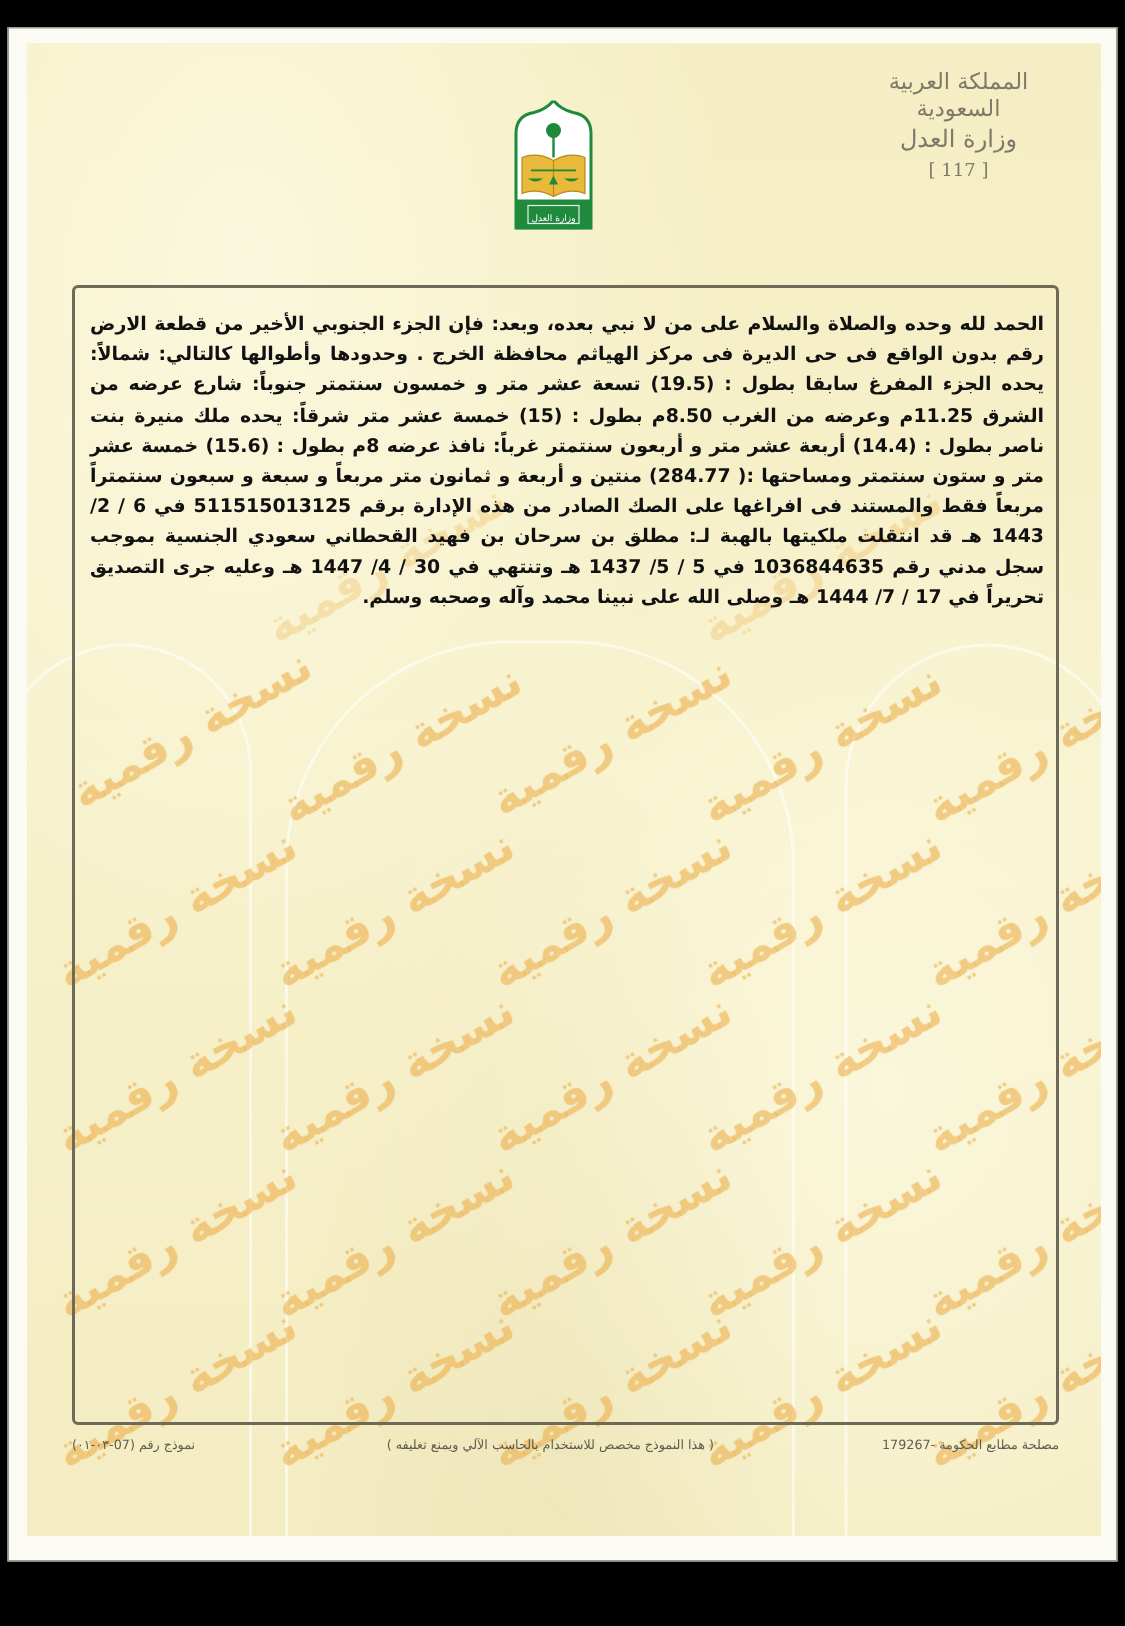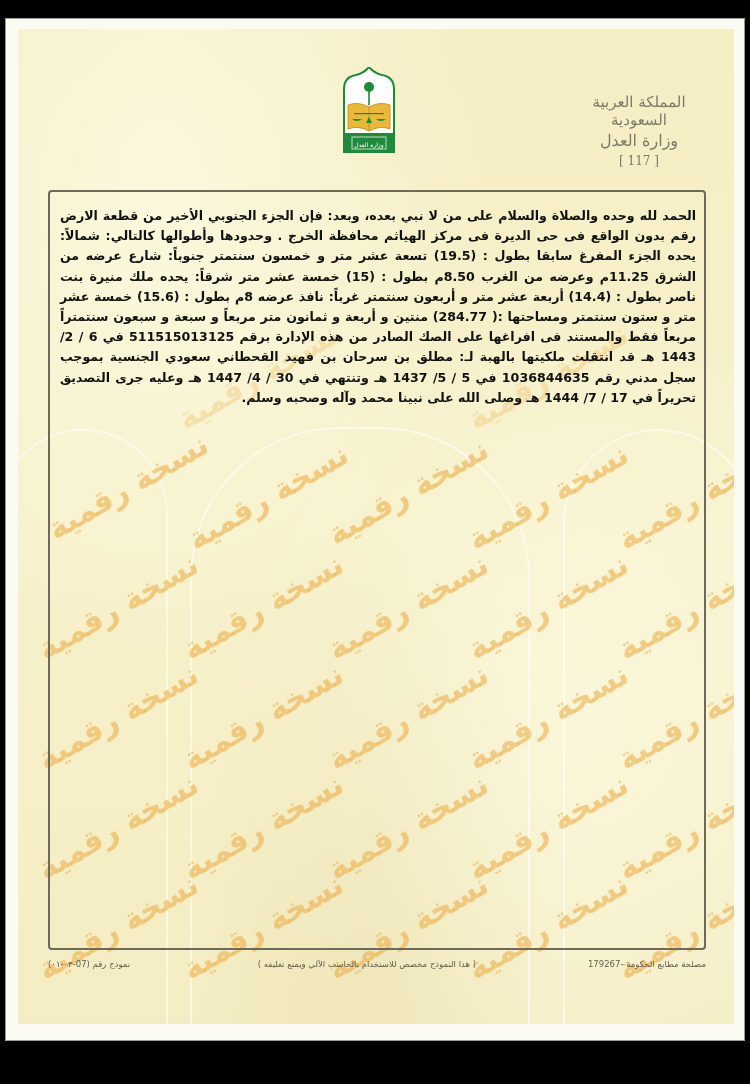--- a/index.html
+++ b/index.html
@@ -28,21 +28,21 @@
     }
     .watermark-layer { position: absolute; inset: 0; pointer-events: none; }
     .wm {
       position: absolute; transform: rotate(-30deg);
       color: rgba(236,170,70,0.42); font-weight: bold; font-size: 30px;
       font-family: "DejaVu Sans", sans-serif; white-space: nowrap; direction: rtl;
       text-shadow: 0 0 1px rgba(240,190,90,0.3);
     }
     .header-right {
       position: absolute; right: 20px; top: 16px; width: 150px; text-align: center;
-      color: #7d7a6a; font-family: "DejaVu Serif", serif; direction: rtl; margin-top: 48px;
+      color: #7d7a6a; font-family: "DejaVu Serif", serif; direction: rtl;
     }
     .header-right .l1 { font-size: 15px; letter-spacing: -0.5px; }
     .header-right .l2 { font-size: 16px; margin-top: 2px; }
     .header-right .l3 { font-size: 12px; margin-top: 4px; }
     .basmala {
       position: absolute; left: 290px; top: 8px; width: 120px; text-align: center;
       color: #6e6b5c; font-family: "DejaVu Serif", serif; font-size: 13px; direction: rtl;
     }
     .logo {
       position: absolute; left: 324px; top: 38px; width: 54px; height: 86px;

